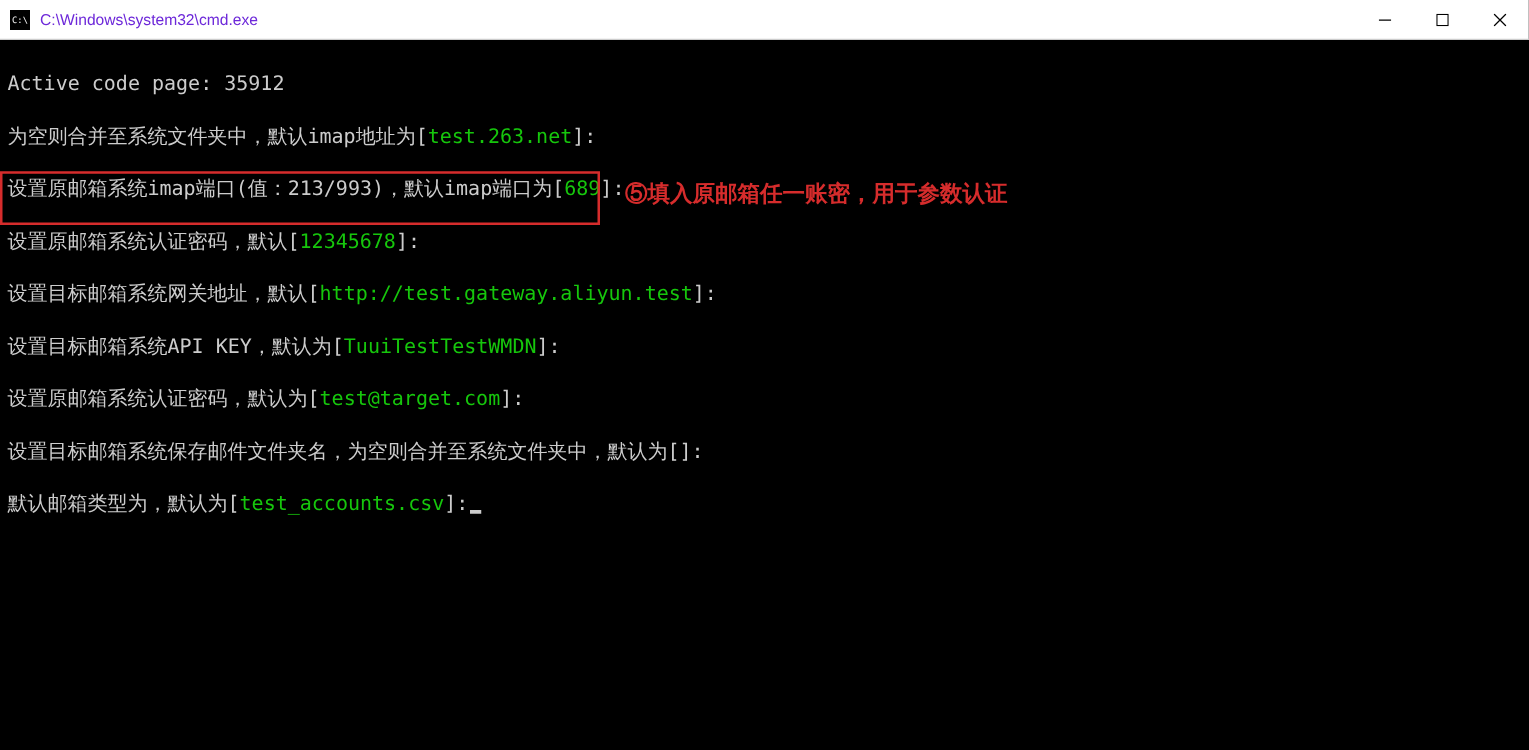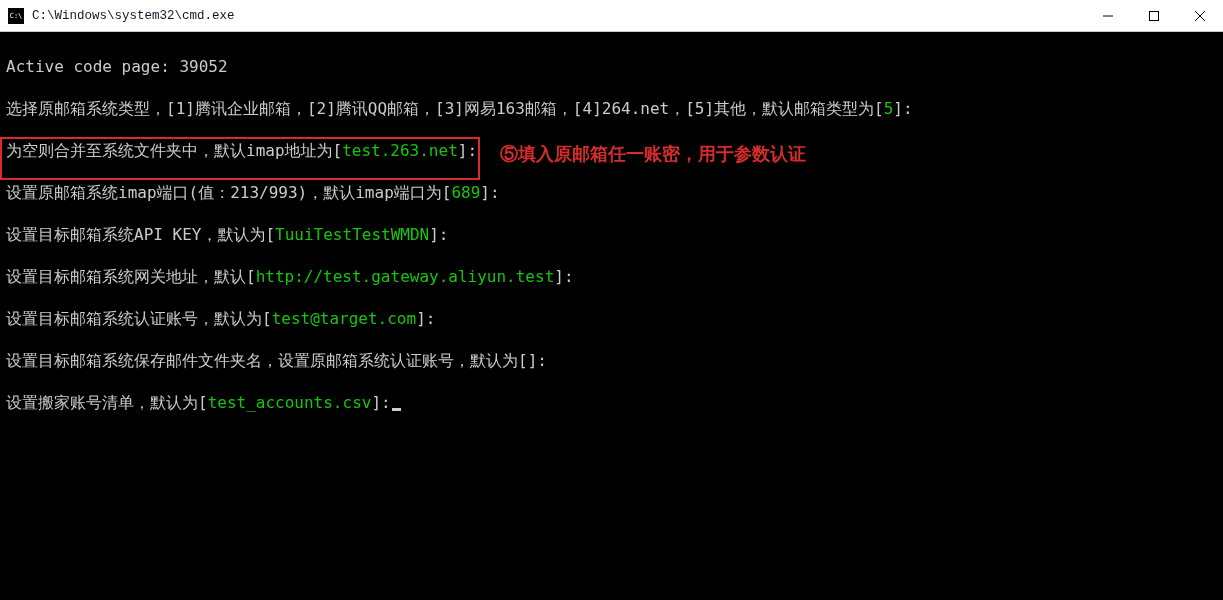--- a/index.html
+++ b/index.html
@@ -27,23 +27,23 @@
     background: #000;
     margin-right: 8px;
     display: flex;
     align-items: center;
     justify-content: center;
     color: #fff;
     font-size: 7px;
     font-family: monospace;
   }
   .titlebar .title {
-    font-family: Liberation Mono, monospace;
+    font-family: Liberation Sans, sans-serif;
     font-size: 12.5px;
-    color: #0f172a;
+    color: #6d28d9;
   }
   .winbtns {
     position: absolute;
     right: 0;
     top: 0;
     height: 32px;
     display: flex;
   }
   .winbtn {
     width: 46px;
@@ -81,21 +81,21 @@
     top: 3px;
   }
   .redbox {
     position: absolute;
     border: 2px solid #d62c2c;
     pointer-events: none;
   }
   .annotation {
     position: absolute;
     color: #d62c2c;
-    font-family: Liberation Mono, monospace;
+    font-family: Liberation Serif, serif;
     font-size: 18px;
     font-weight: bold;
     pointer-events: none;
   }
 </style>
 </head>
 <body>
 
 <div class="titlebar">
   <div class="icon">
@@ -115,25 +115,25 @@
     </div>
     <div class="winbtn">
       <svg width="10" height="10" viewBox="0 0 10 10">
           <path d="M0 0 L10 10 M10 0 L0 10" stroke="#000" stroke-width="1"></path>
         </svg>
     </div>
   </div>
 </div>
 
 <div class="term">
-<div class="line"><span>Active code page: 39052</span></div>
-<div class="line"><span>选择原邮箱系统类型，[1]腾讯企业邮箱，[2]腾讯QQ邮箱，[3]网易163邮箱，[4]264.net，[5]其他，默认邮箱类型为[</span><span class="green">5</span><span>]:</span></div>
+<div class="line"><span>Active code page: 35912</span></div>
 <div class="line"><span>为空则合并至系统文件夹中，默认imap地址为[</span><span class="green">test.263.net</span><span>]:</span></div>
 <div class="line"><span>设置原邮箱系统imap端口(值：213/993)，默认imap端口为[</span><span class="green">689</span><span>]:</span></div>
+<div class="line"><span>设置原邮箱系统认证密码，默认[</span><span class="green">12345678</span><span>]:</span></div>
+<div class="line"><span>设置目标邮箱系统网关地址，默认[</span><span class="green">http://test.gateway.aliyun.test</span><span>]:</span></div>
 <div class="line"><span>设置目标邮箱系统API KEY，默认为[</span><span class="green">TuuiTestTestWMDN</span><span>]:</span></div>
-<div class="line"><span>设置目标邮箱系统网关地址，默认[</span><span class="green">http://test.gateway.aliyun.test</span><span>]:</span></div>
-<div class="line"><span>设置目标邮箱系统认证账号，默认为[</span><span class="green">test@target.com</span><span>]:</span></div>
-<div class="line"><span>设置目标邮箱系统保存邮件文件夹名，设置原邮箱系统认证账号，默认为[]:</span></div>
-<div class="line"><span>设置搬家账号清单，默认为[</span><span class="green">test_accounts.csv</span><span>]:</span><span class="cursor"></span></div>
+<div class="line"><span>设置原邮箱系统认证密码，默认为[</span><span class="green">test@target.com</span><span>]:</span></div>
+<div class="line"><span>设置目标邮箱系统保存邮件文件夹名，为空则合并至系统文件夹中，默认为[]:</span></div>
+<div class="line"><span>默认邮箱类型为，默认为[</span><span class="green">test_accounts.csv</span><span>]:</span><span class="cursor"></span></div>
 
 <div class="redbox" style="left:0px; top:105px; width:480px; height:43px;"></div>
 <div class="annotation" style="left:500px; top:113px;">⑤填入原邮箱任一账密，用于参数认证</div>
 </div>
 
 </body></html>

